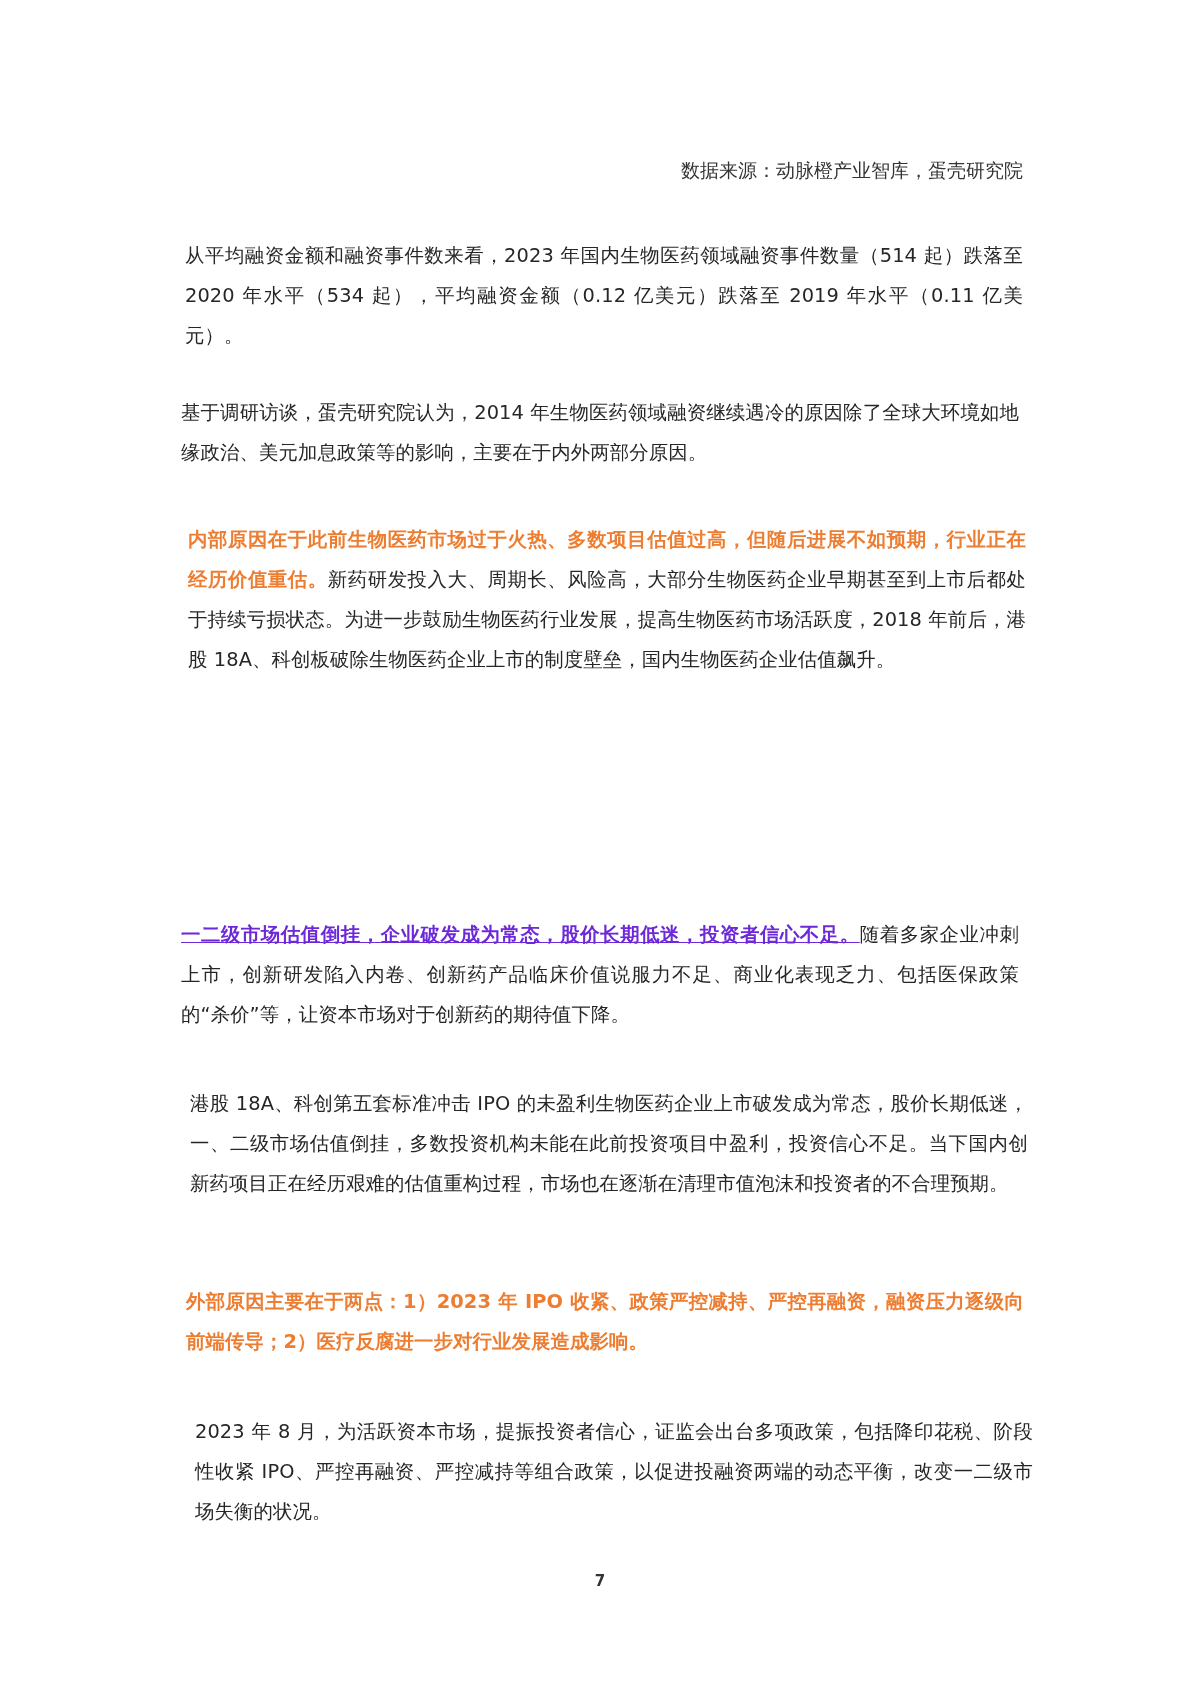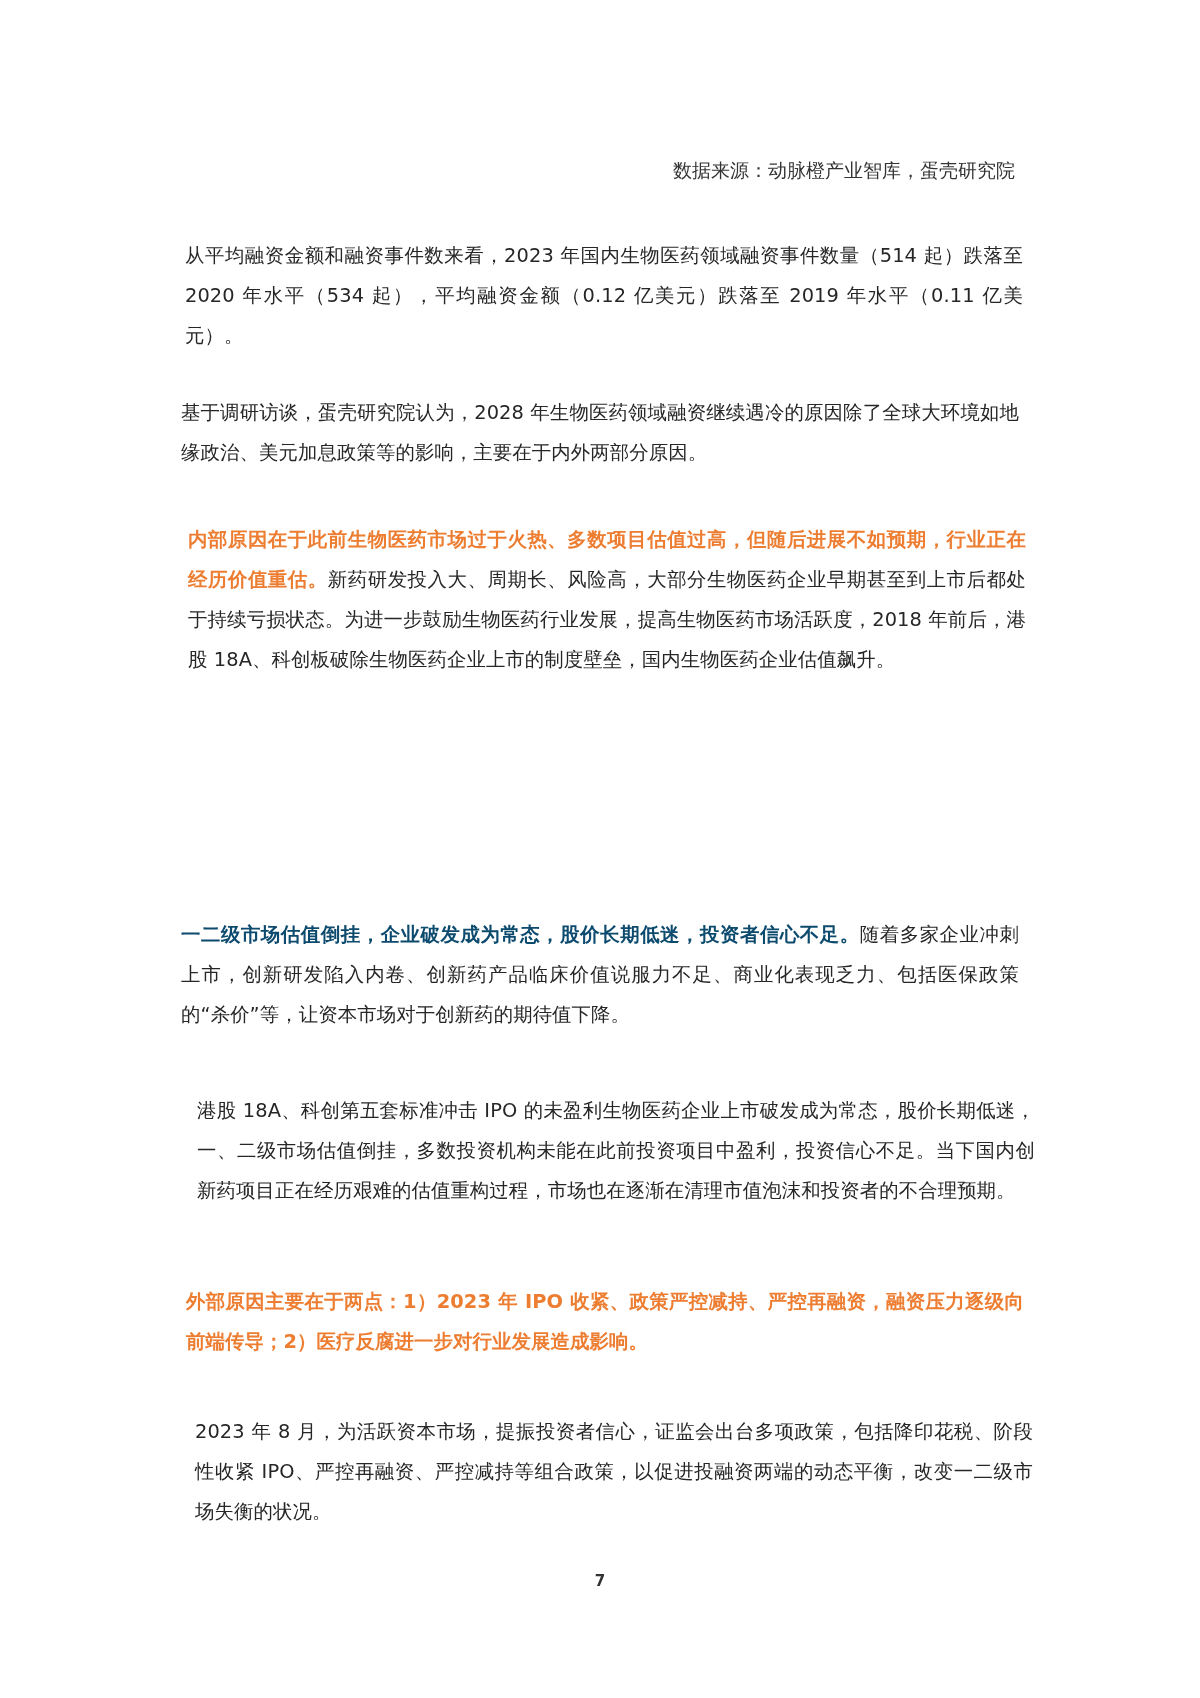--- a/index.html
+++ b/index.html
@@ -3,60 +3,60 @@
   <meta charset="utf-8">
   <style>
     html, body { margin: 0; padding: 0; background: #ffffff; }
     body {
       width: 1200px; height: 1698px; position: relative; overflow: hidden;
       font-family: "DejaVu Sans", "Liberation Sans", sans-serif;
       color: #222222;
     }
     .page { position: absolute; left: 0; top: 0; width: 1200px; height: 1698px; }
     .source {
-      position: absolute; top: 155px; right: 185px;
+      position: absolute; top: 155px; right: 177px;
       font-size: 19px; line-height: 30px; color: #333333; white-space: nowrap;
     }
     .para {
       position: absolute; left: 181px; width: 838px;
       font-size: 19.4px; line-height: 40px; color: #262626;
       text-align: justify; letter-spacing: 0.1px;
     }
     .hl-orange { color: #ED7D31; font-weight: bold; }
-    .hl-bold { color: #0c4a6e; font-weight: bold; }
+    .hl-bold { color: #6d28d9; font-weight: bold; text-decoration: underline; }
     .page-num {
       position: absolute; top: 1572px; left: 0; width: 1200px; text-align: center;
       font-size: 15px; font-weight: bold; color: #333333;
     }
   </style>
 </head>
 <body>
 
 <div class="page">
 
   <div class="source">数据来源：动脉橙产业智库，蛋壳研究院</div>
 
   <p class="para" style="top:232px; margin:4px;">
     <span>从平均融资金额和融资事件数来看，2023 年国内生物医药领域融资事件数量（514 起）跌落至 2020 年水平（534 起），平均融资金额（0.12 亿美元）跌落至 2019 年水平（0.11 亿美元）。</span>
   </p>
 
   <p class="para" style="top:393px; margin:0;">
-    <span>基于调研访谈，蛋壳研究院认为，2028 年生物医药领域融资继续遇冷的原因除了全球大环境如地缘政治、美元加息政策等的影响，主要在于内外两部分原因。</span>
+    <span>基于调研访谈，蛋壳研究院认为，2014 年生物医药领域融资继续遇冷的原因除了全球大环境如地缘政治、美元加息政策等的影响，主要在于内外两部分原因。</span>
   </p>
 
   <p class="para" style="top:513px; margin:7px;">
     <span class="hl-orange">内部原因在于此前生物医药市场过于火热、多数项目估值过高，但随后进展不如预期，行业正在经历价值重估。</span><span>新药研发投入大、周期长、风险高，大部分生物医药企业早期甚至到上市后都处于持续亏损状态。为进一步鼓励生物医药行业发展，提高生物医药市场活跃度，2018 年前后，港股 18A、科创板破除生物医药企业上市的制度壁垒，国内生物医药企业估值飙升。</span>
   </p>
 
 
   <p class="para" style="top:915px; margin:0;">
     <span class="hl-bold">一二级市场估值倒挂，企业破发成为常态，股价长期低迷，投资者信心不足。</span><span>随着多家企业冲刺上市，创新研发陷入内卷、创新药产品临床价值说服力不足、商业化表现乏力、包括医保政策的“杀价”等，让资本市场对于创新药的期待值下降。</span>
   </p>
 
-  <p class="para" style="top:1075px; margin:16px;">
+  <p class="para" style="top:1075px; margin:9px;">
     <span>港股 18A、科创第五套标准冲击 IPO 的未盈利生物医药企业上市破发成为常态，股价长期低迷，一、二级市场估值倒挂，多数投资机构未能在此前投资项目中盈利，投资信心不足。当下国内创新药项目正在经历艰难的估值重构过程，市场也在逐渐在清理市值泡沫和投资者的不合理预期。</span>
   </p>
 
   <p class="para" style="top:1277px; margin:5px;">
     <span class="hl-orange">外部原因主要在于两点：1）2023 年 IPO 收紧、政策严控减持、严控再融资，融资压力逐级向前端传导；2）医疗反腐进一步对行业发展造成影响。</span><span></span>
   </p>
 
   <p class="para" style="top:1398px; margin:14px;">
     <span>2023 年 8 月，为活跃资本市场，提振投资者信心，证监会出台多项政策，包括降印花税、阶段性收紧 IPO、严控再融资、严控减持等组合政策，以促进投融资两端的动态平衡，改变一二级市场失衡的状况。</span>
   </p>

